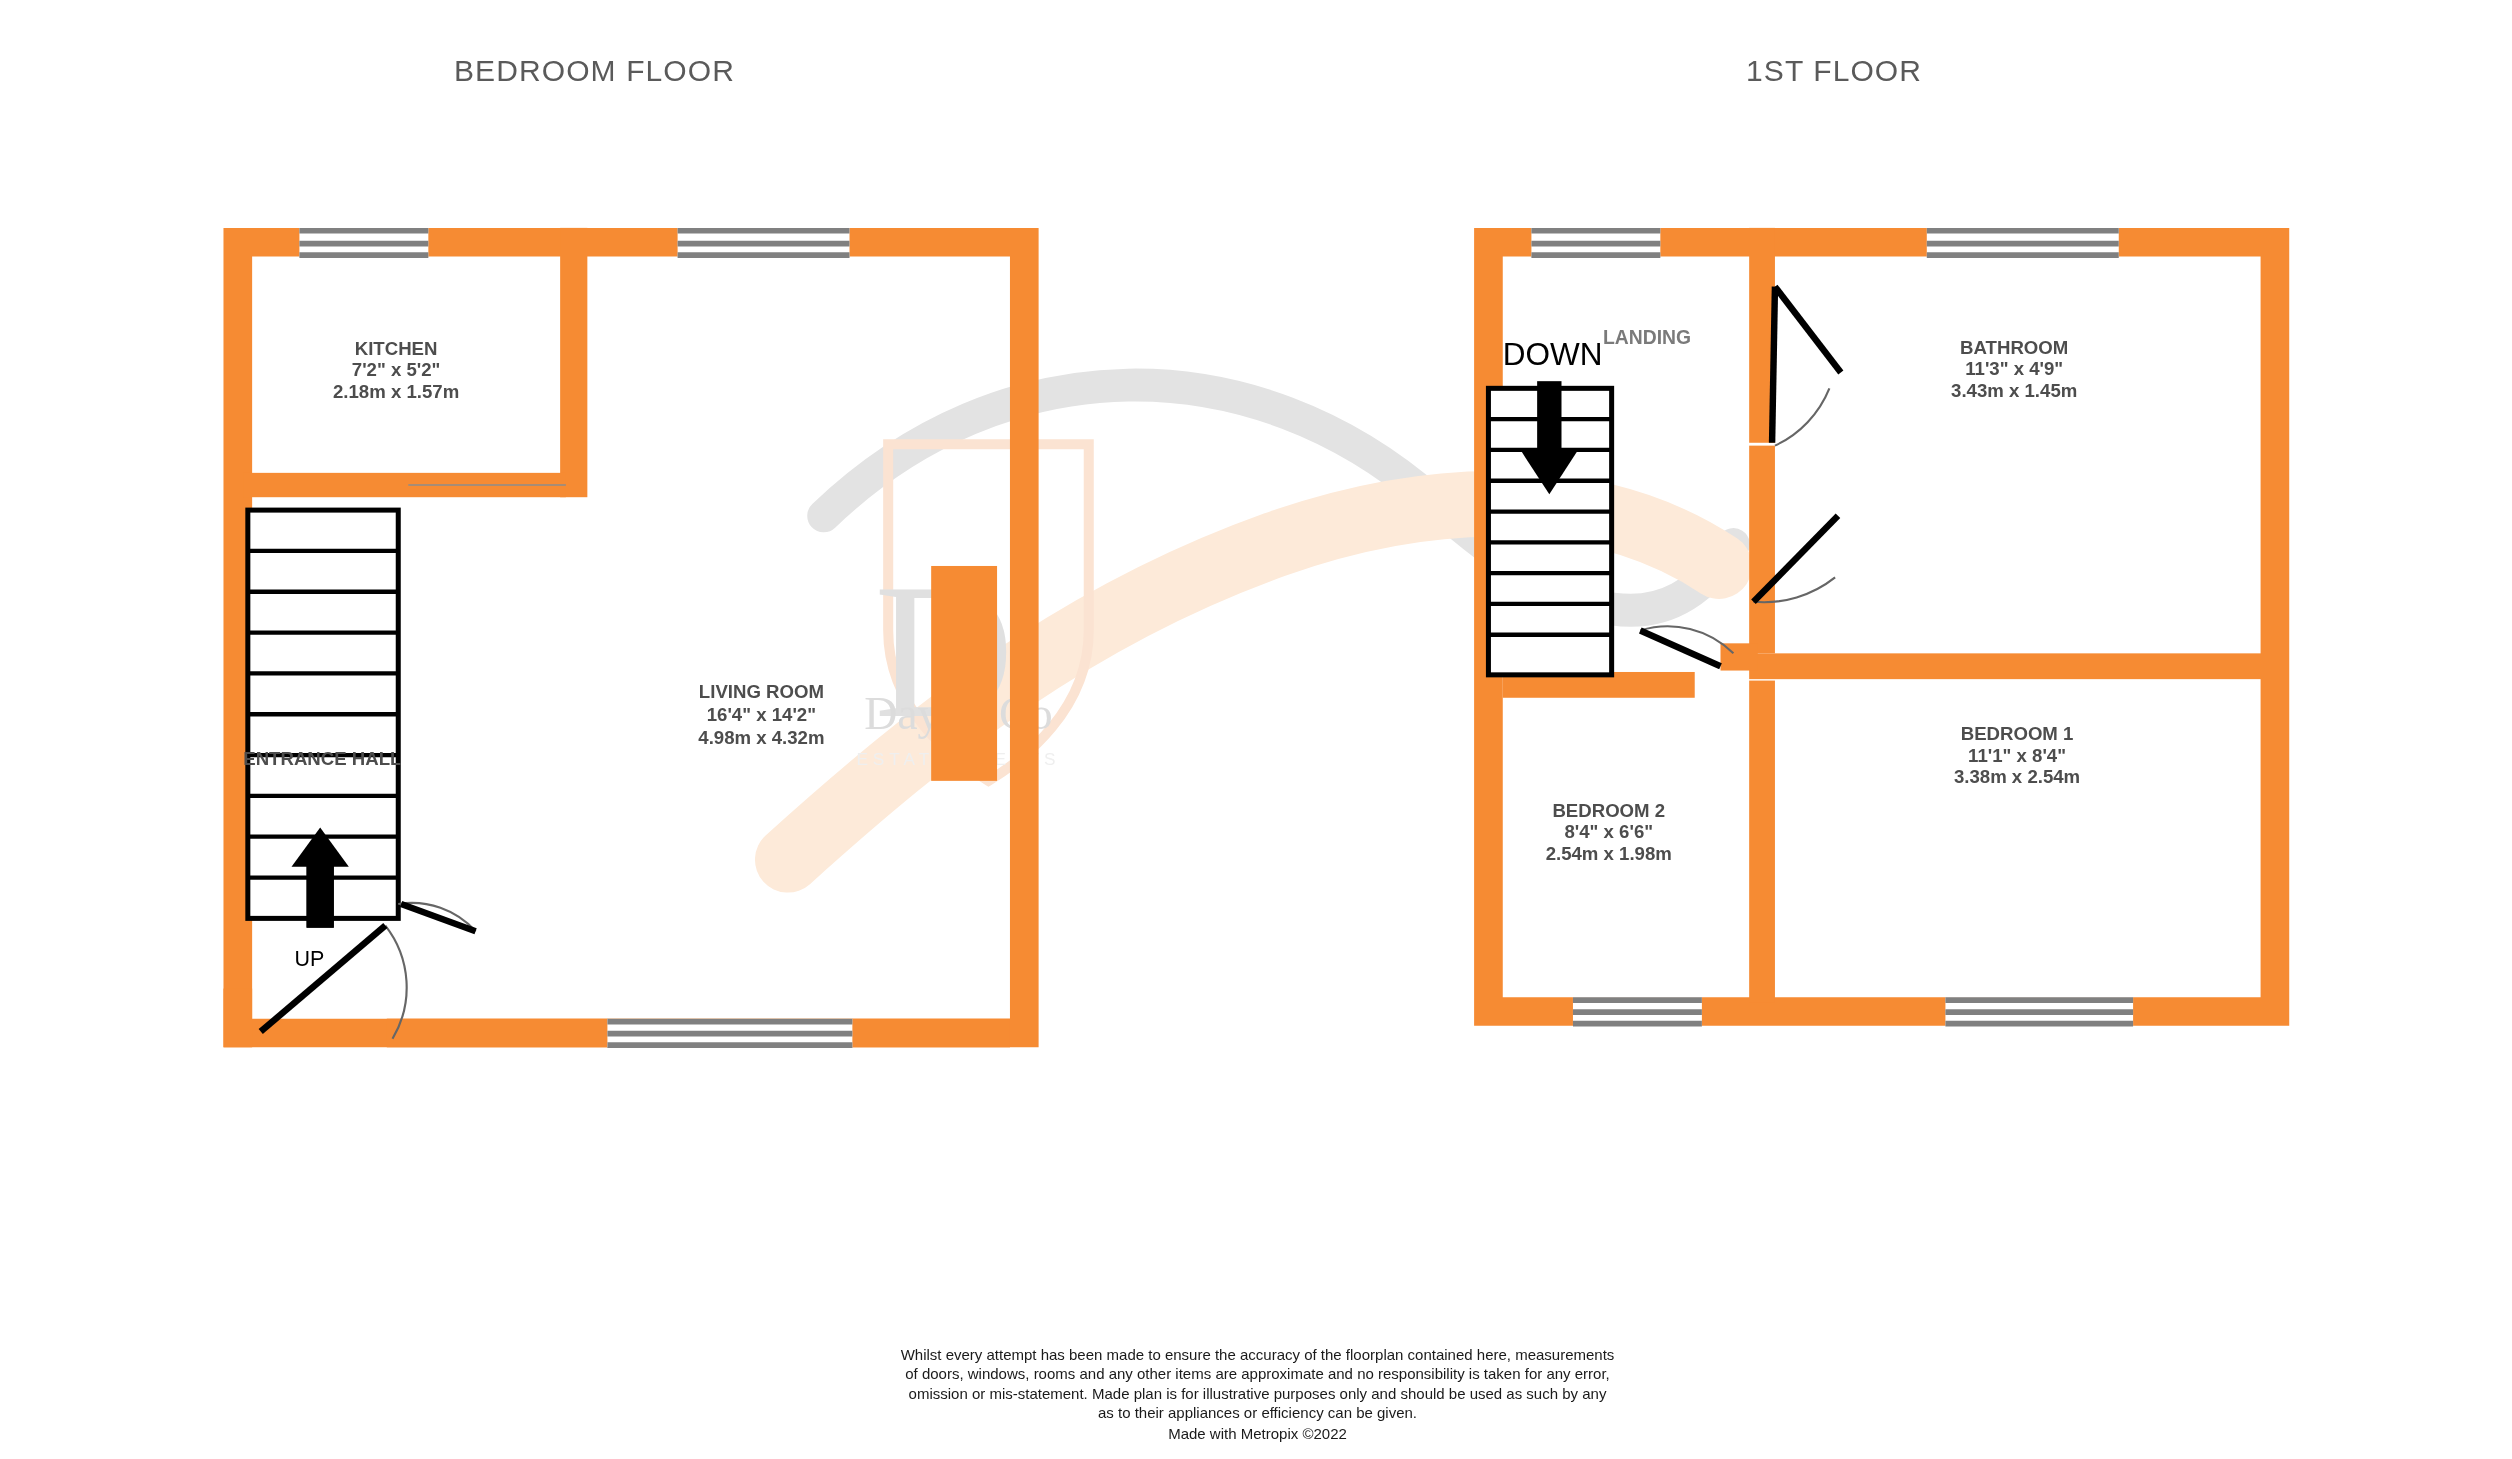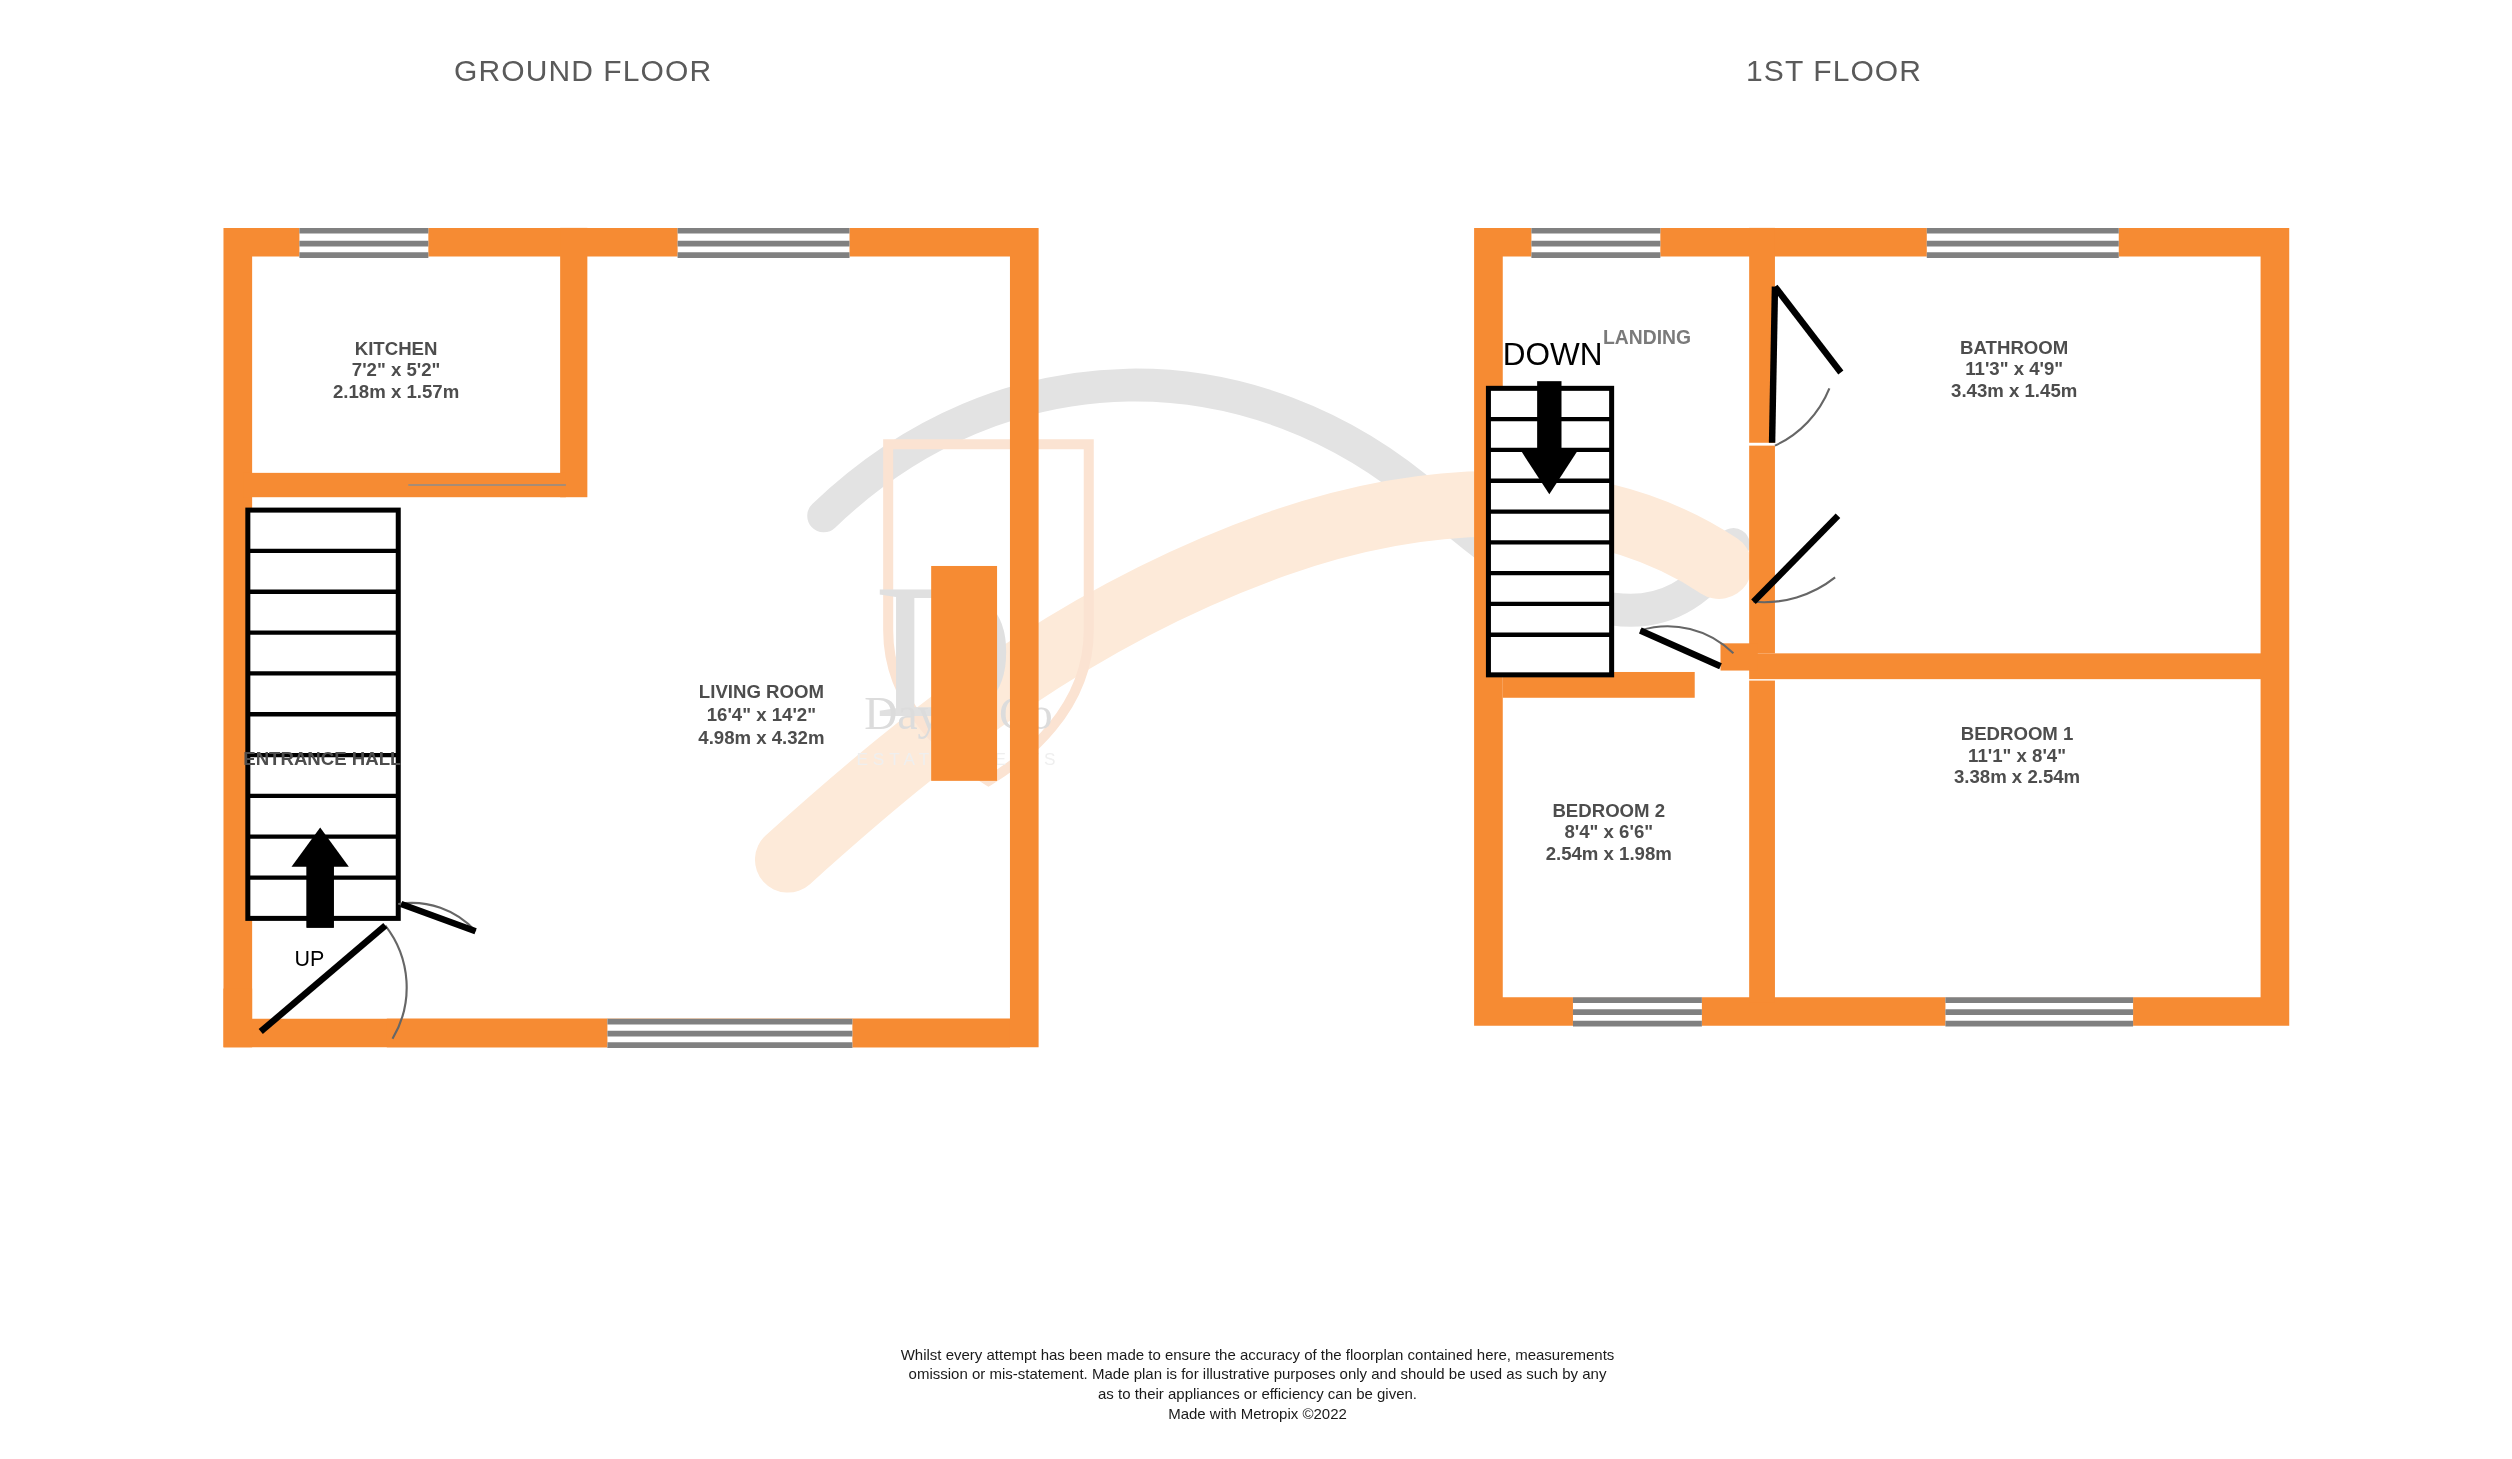--- a/index.html
+++ b/index.html
@@ -44,21 +44,21 @@
     font-family: "Liberation Sans", sans-serif;
   }
   .disclaimer .made {
     display: block;
     margin-top: 1.4px;
   }
 </style>
 </head>
 <body>
 
-<div class="floor-title" id="title-ground">GROUND FLOOR</div>
+<div class="floor-title" id="title-ground">BEDROOM FLOOR</div>
 <div class="floor-title" id="title-first">1ST FLOOR</div>
 
 <svg id="plan-svg" viewBox="0 0 3507 2038">
 
   <g opacity="1">
 
     <path d="M1150 720 C 1400 480, 1750 480, 2000 700 C 2200 880, 2330 900, 2420 760" fill="none" stroke="#E3E3E3" stroke-width="46" stroke-linecap="round"></path>
     <path d="M1100 1200 C 1300 1020, 1500 860, 1780 760 C 2030 672, 2250 690, 2400 790" fill="none" stroke="#FDEAD9" stroke-width="92" stroke-linecap="round"></path>
 
     <path d="M1240 620 L1520 620 L1520 880 C1520 990, 1430 1060, 1380 1090
@@ -248,17 +248,18 @@
     <g>
       <text x="2246" y="1140" text-anchor="middle" font-family="'Liberation Sans', sans-serif" font-size="26" font-weight="bold" fill="#4d4d4d">BEDROOM 2</text>
       <text x="2246" y="1170" text-anchor="middle" font-family="'Liberation Sans', sans-serif" font-size="26" font-weight="bold" fill="#4d4d4d">8'4"  x 6'6"</text>
       <text x="2246" y="1200" text-anchor="middle" font-family="'Liberation Sans', sans-serif" font-size="26" font-weight="bold" fill="#4d4d4d">2.54m  x 1.98m</text>
     </g>
   </g>
 </svg>
 
 <div class="disclaimer">
   <div>Whilst every attempt has been made to ensure the accuracy of the floorplan contained here, measurements</div>
+  <div>of doors, windows, rooms and any other items are approximate and no responsibility is taken for any error,</div>
   <div>omission or mis-statement. Made plan is for illustrative purposes only and should be used as such by any</div>
   <div>as to their appliances or efficiency can be given.</div>
   <div class="made">Made with Metropix ©2022</div>
 </div>
 
 
 </body></html>

